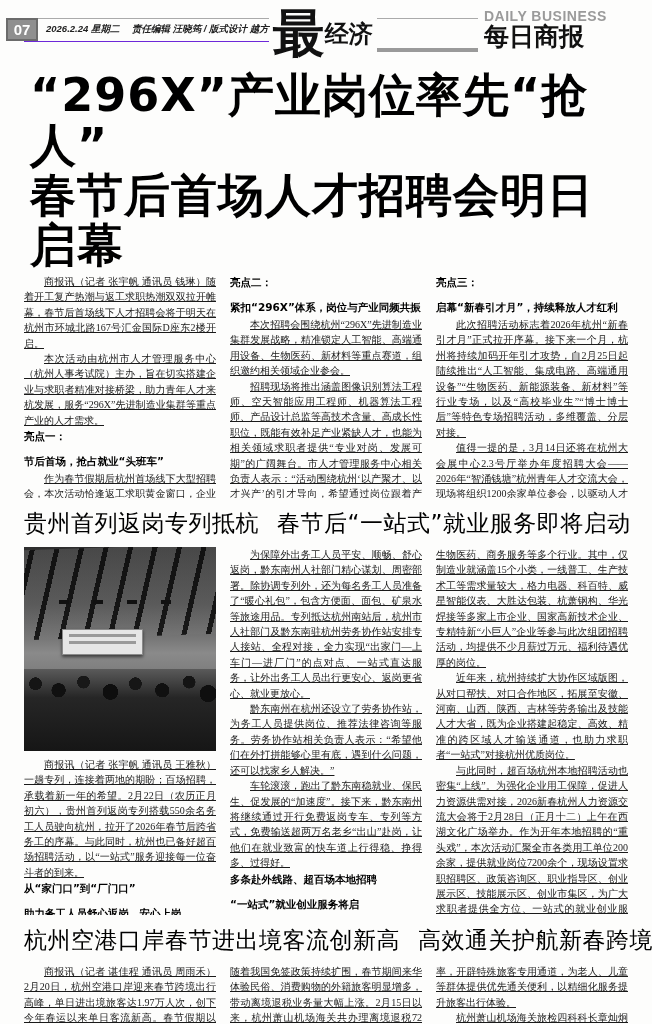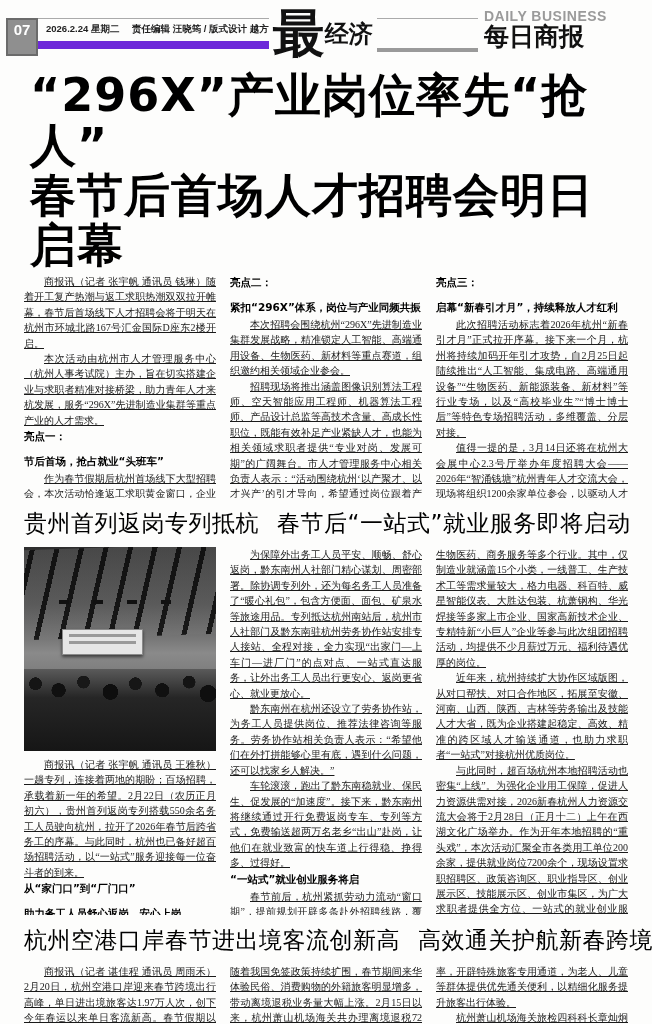--- a/index.html
+++ b/index.html
@@ -7,26 +7,26 @@
   .page {
     position:relative; width:652px; height:1024px; margin:0 auto;
     background:#fdfdfc; color:#111; overflow:hidden;
     font-family:"Liberation Serif","DejaVu Serif",serif;
     padding:8px 24px 0 24px;
   }
   
   .masthead { display:flex; align-items:flex-start; height:48px; }
   .mast-left { flex:1; position:relative; padding-top:10px; }
   .pagenum-box {
-    position:absolute; left:-18px; top:10px; width:32px; height:38px;
+    position:absolute; left:-18px; top:10px; width:32px; height:23px;
     background:#8f8f8f; border:2px solid #6b6b6b; color:#fff;
     font-family:"Liberation Sans","DejaVu Sans",sans-serif;
     font-size:15px; font-weight:bold; text-align:center; line-height:19px;
   }
-  .date-rules { border-top:1px solid #aaa; border-bottom:8px solid #6d28d9; padding:4px 0 5px 22px; }
+  .date-rules { border-top:1px solid #aaa; border-bottom:1px solid #6d28d9; padding:4px 0 5px 22px;font-style:italic; }
   .date-line { font-family:"Liberation Sans","DejaVu Sans",sans-serif; font-size:9.5px; font-weight:bold; color:#222; white-space:nowrap; }
   .date-line .eds { margin-left:10px; }
   .mast-logo { display:flex; align-items:flex-start; padding:0 4px; }
   .logo-char { font-size:52px; font-weight:900; line-height:50px; font-family:"DejaVu Sans",sans-serif; }
   .logo-sub { font-size:24px; font-weight:900; line-height:24px; margin-top:14px; font-family:"DejaVu Sans",sans-serif; }
   .mast-right-rules { flex:1; margin-top:10px; border-top:1px solid #aaa; border-bottom:4px solid #9a9a9a; height:34px; }
   .mast-brand { width:150px; text-align:left; padding-left:6px; }
   .brand-en { color:#9a9a9a; font-family:"Liberation Sans","DejaVu Sans",sans-serif; font-weight:bold; font-size:14px; letter-spacing:.5px; }
   .brand-cn { font-size:25px; font-weight:900; line-height:26px; font-family:"DejaVu Sans",sans-serif; }
   
@@ -149,20 +149,21 @@
           <div class="crowd"></div>
         </div>
         <p class="p">商报讯（记者 张宇帆 通讯员 王雅秋）一趟专列，连接着两地的期盼；百场招聘，承载着新一年的希望。2月22日（农历正月初六），贵州首列返岗专列搭载550余名务工人员驶向杭州，拉开了2026年春节后跨省务工的序幕。与此同时，杭州也已备好超百场招聘活动，以“一站式”服务迎接每一位奋斗者的到来。</p>
         <p class="h">从“家门口”到“厂门口”</p>
         <p class="h">助力务工人员舒心返岗、安心上岗</p>
       </div>
       <div class="col">
         <p class="p">为保障外出务工人员平安、顺畅、舒心返岗，黔东南州人社部门精心谋划、周密部署。除协调专列外，还为每名务工人员准备了“暖心礼包”，包含方便面、面包、矿泉水等旅途用品。专列抵达杭州南站后，杭州市人社部门及黔东南驻杭州劳务协作站安排专人接站、全程对接，全力实现“出家门—上车门—进厂门”的点对点、一站式直达服务，让外出务工人员出行更安心、返岗更省心、就业更放心。</p>
         <p class="p">黔东南州在杭州还设立了劳务协作站，为务工人员提供岗位、推荐法律咨询等服务。劳务协作站相关负责人表示：“希望他们在外打拼能够心里有底，遇到什么问题，还可以找家乡人解决。”</p>
         <p class="p">车轮滚滚，跑出了黔东南稳就业、保民生、促发展的“加速度”。接下来，黔东南州将继续通过开行免费返岗专车、专列等方式，免费输送超两万名老乡“出山”赴岗，让他们在就业致富的快车道上行得稳、挣得多、过得好。</p>
+        <p class="h">多条赴外线路、超百场本地招聘</p>
         <p class="h">“一站式”就业创业服务将启</p>
         <p class="p">春节前后，杭州紧抓劳动力流动“窗口期”，提前规划开辟多条赴外招聘线路，覆盖四川、贵州、湖南、湖北、河南、云南、江西、吉林、安徽等9个劳动力资源丰富省份。</p>
       </div>
       <div class="col">
         <p class="p pc" style="text-indent: 0px;">生物医药、商务服务等多个行业。其中，仅制造业就涵盖15个小类，一线普工、生产技术工等需求量较大，格力电器、科百特、威星智能仪表、大胜达包装、杭萧钢构、华光焊接等多家上市企业、国家高新技术企业、专精特新“小巨人”企业等参与此次组团招聘活动，均提供不少月薪过万元、福利待遇优厚的岗位。</p>
         <p class="p">近年来，杭州持续扩大协作区域版图，从对口帮扶、对口合作地区，拓展至安徽、河南、山西、陕西、吉林等劳务输出及技能人才大省，既为企业搭建起稳定、高效、精准的跨区域人才输送通道，也助力求职者“一站式”对接杭州优质岗位。</p>
         <p class="p">与此同时，超百场杭州本地招聘活动也密集“上线”。为强化企业用工保障，促进人力资源供需对接，2026新春杭州人力资源交流大会将于2月28日（正月十二）上午在西湖文化广场举办。作为开年本地招聘的“重头戏”，本次活动汇聚全市各类用工单位200余家，提供就业岗位7200余个，现场设置求职招聘区、政策咨询区、职业指导区、创业展示区、技能展示区、创业市集区，为广大求职者提供全方位、一站式的就业创业服务。</p>
       </div>
     </div>
 

